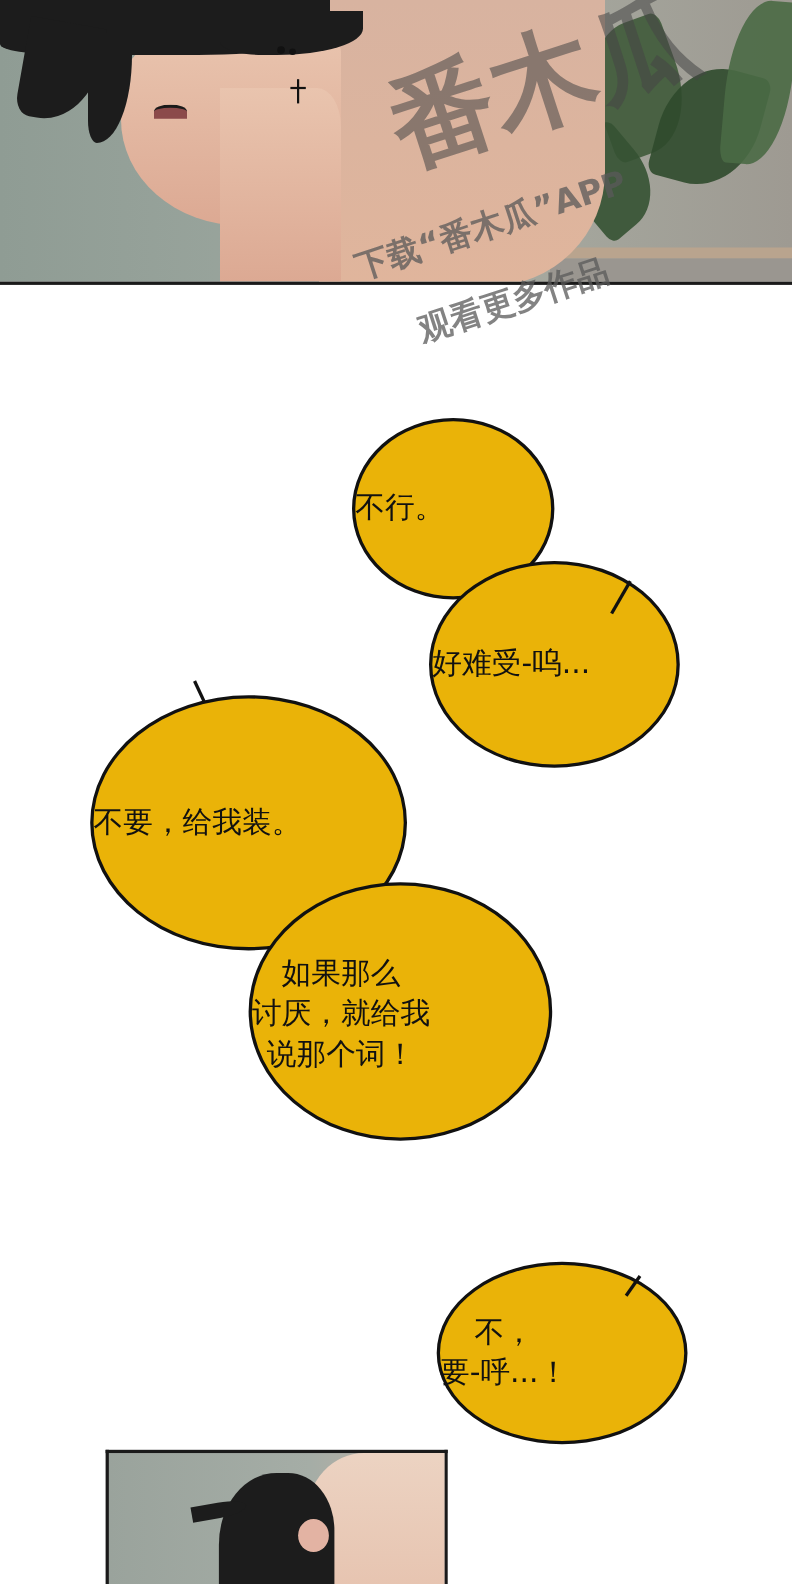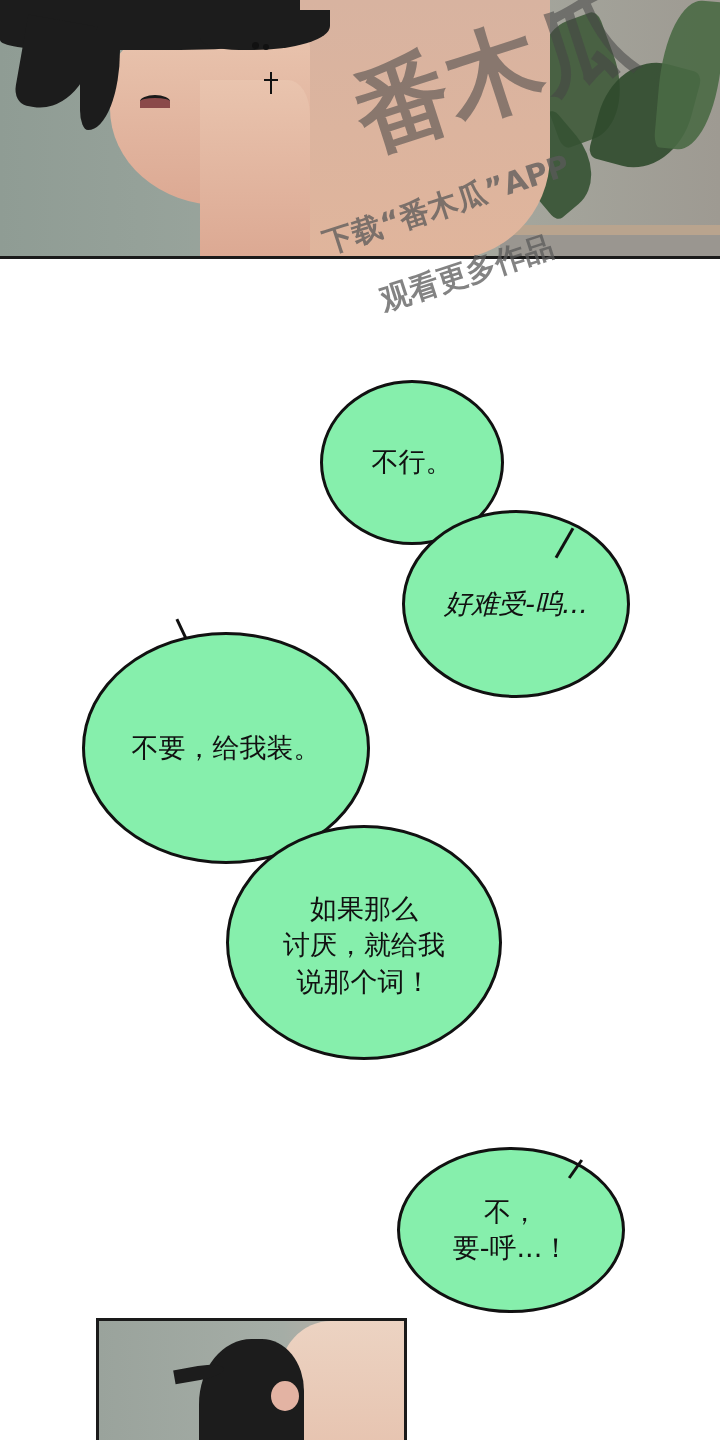--- a/index.html
+++ b/index.html
@@ -64,26 +64,26 @@
       color: rgba(70, 70, 70, 0.55);
       transform: rotate(-18deg);
       font-weight: bold;
     }
     .wm-line1 { left: 318px; top: 225px; font-size: 30px; }
     .wm-line2 { left: 375px; top: 282px; font-size: 30px; }
 
     
     .bubble {
       position: absolute;
-      background: #86efac;
+      background: #eab308;
       border: 3px solid #111111;
       border-radius: 50%;
       display: flex;
       align-items: center;
-      justify-content: center;
+      justify-content: flex-start;
       text-align: center;
       color: #111111;
       font-size: 27px;
       line-height: 1.35;
       box-sizing: border-box;
     }
     .bubble span {
       display: block;
       white-space: pre-line;
     }
@@ -118,30 +118,30 @@
   <div style="position:absolute; left:264px; top:79px; width:14px; height:2px; background:#111;"></div>
 
   <div class="wm-logo">番木瓜</div>
   <div class="watermark wm-line1">下载“番木瓜”APP</div>
 </div>
 <div class="watermark wm-line2">观看更多作品</div>
 
 <div class="bubble" style="left:320px; top:380px; width:184px; height:165px;">
   <span>不行。</span>
 </div>
-<div class="bubble" style="left:402px; top:510px; width:228px; height:188px;font-style:italic;">
+<div class="bubble" style="left:390px; top:510px; width:228px; height:188px;">
   <span>好难受-呜...</span>
 </div>
 
 <div style="position:absolute; left:563px; top:526px; width:3px; height:34px; background:#111; transform:rotate(30deg);"></div>
 
 <div class="bubble" style="left:82px; top:632px; width:288px; height:232px;">
   <span>不要，给我装。</span>
 </div>
-<div class="bubble" style="left:226px; top:825px; width:276px; height:235px; padding-top:6px;">
+<div class="bubble" style="left:226px; top:802px; width:276px; height:235px; padding-top:6px;">
   <span>如果那么
 讨厌，就给我
 说那个词！</span>
 </div>
 
 <div style="position:absolute; left:180px; top:618px; width:3px; height:22px; background:#111; transform:rotate(-25deg);"></div>
 
 <div class="bubble" style="left:397px; top:1147px; width:228px; height:166px;">
   <span>不，
 要-呼...！</span>

